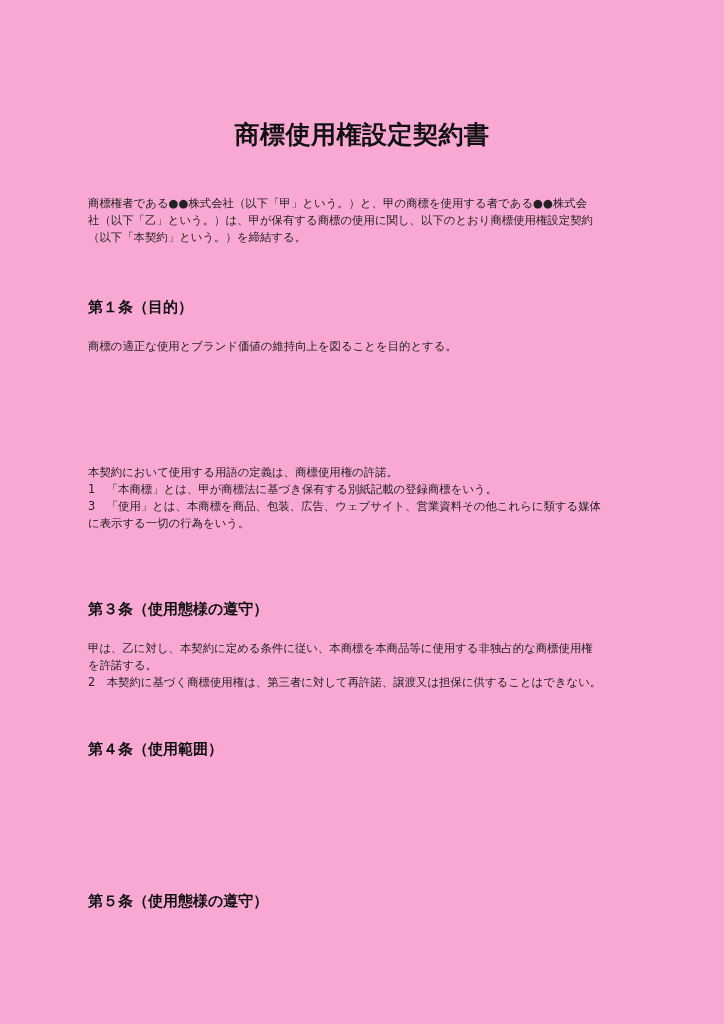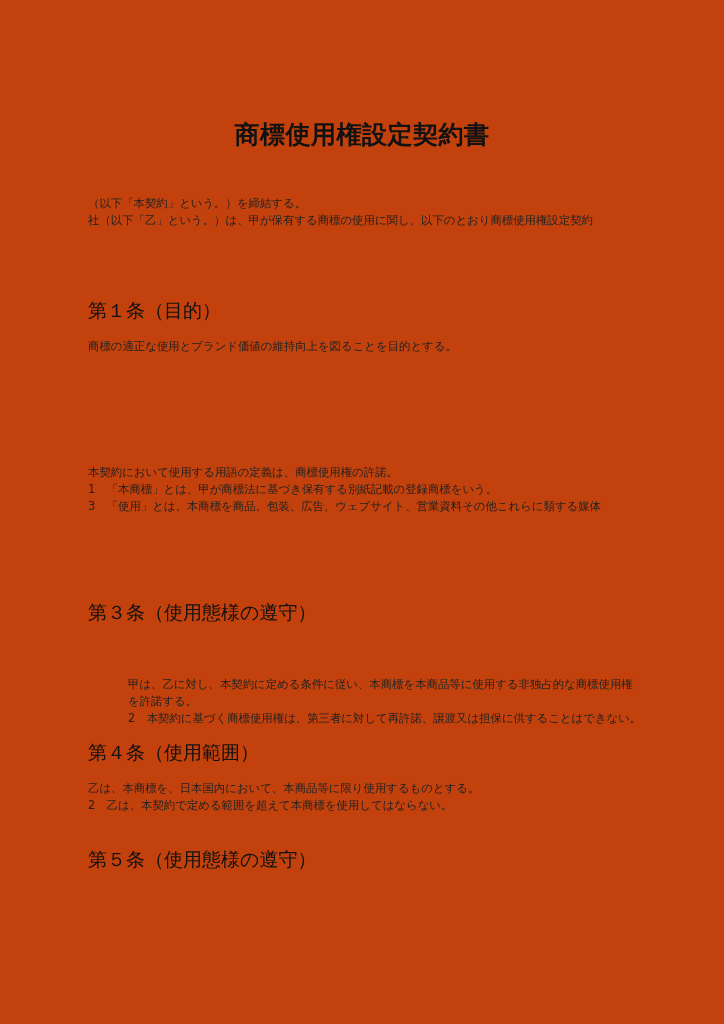--- a/index.html
+++ b/index.html
@@ -1,65 +1,63 @@
 <!DOCTYPE html>
 <html><head>
 <meta charset="utf-8">
 <style>
   html, body { margin: 0; padding: 0; background: #ffffff; }
   body {
     width: 724px; height: 1024px; position: relative; overflow: hidden;
     font-family: "DejaVu Sans", "Liberation Sans", sans-serif;
     color: #111111;
   }
-  .page { position: absolute; left: 0; top: 0; width: 724px; height: 1024px; background: #c2410c; }
+  .page { position: absolute; left: 0; top: 0; width: 724px; height: 1024px; background: #f9a8d4; }
   .title {
     position: absolute; left: 0; top: 118px; width: 724px; text-align: center;
     font-size: 25px; font-weight: bold; letter-spacing: 0.5px; color: #111;
   }
   .para {
     position: absolute; left: 88px; width: 560px;
     font-size: 11.4px; line-height: 17px; color: #222; white-space: nowrap;
   }
   .para .line { display: block; height: 17px; }
   .heading {
-    position: absolute; left: 88px; font-size: 19px; font-weight: normal; color: #111; white-space: nowrap;
+    position: absolute; left: 88px; font-size: 15px; font-weight: bold; color: #111; white-space: nowrap;
   }
 </style>
 </head>
 <body>
 
 <div class="page">
 
   <div class="title">商標使用権設定契約書</div>
 
   <div class="para" style="top:195px;">
+    <span class="line">商標権者である●●株式会社（以下「甲」という。）と、甲の商標を使用する者である●●株式会</span>
+    <span class="line">社（以下「乙」という。）は、甲が保有する商標の使用に関し、以下のとおり商標使用権設定契約</span>
     <span class="line">（以下「本契約」という。）を締結する。</span>
-    <span class="line">社（以下「乙」という。）は、甲が保有する商標の使用に関し、以下のとおり商標使用権設定契約</span>
   </div>
 
   <div class="heading" style="top:298px;">第１条（目的）</div>
   <div class="para" style="top:338px;">
     <span class="line">商標の適正な使用とブランド価値の維持向上を図ることを目的とする。</span>
   </div>
 
   <div class="para" style="top:464px;">
     <span class="line">本契約において使用する用語の定義は、商標使用権の許諾。</span>
     <span class="line">1　「本商標」とは、甲が商標法に基づき保有する別紙記載の登録商標をいう。</span>
     <span class="line">3　「使用」とは、本商標を商品、包装、広告、ウェブサイト、営業資料その他これらに類する媒体</span>
+    <span class="line">に表示する一切の行為をいう。</span>
   </div>
 
   <div class="heading" style="top:600px;">第３条（使用態様の遵守）</div>
-  <div class="para" style="top:676px;margin-left:40px;">
+  <div class="para" style="top:640px;">
     <span class="line">甲は、乙に対し、本契約に定める条件に従い、本商標を本商品等に使用する非独占的な商標使用権</span>
     <span class="line">を許諾する。</span>
     <span class="line">2　本契約に基づく商標使用権は、第三者に対して再許諾、譲渡又は担保に供することはできない。</span>
   </div>
 
   <div class="heading" style="top:740px;">第４条（使用範囲）</div>
-  <div class="para" style="top:780px;">
-    <span class="line">乙は、本商標を、日本国内において、本商品等に限り使用するものとする。</span>
-    <span class="line">2　乙は、本契約で定める範囲を超えて本商標を使用してはならない。</span>
-  </div>
 
-  <div class="heading" style="top:847px;">第５条（使用態様の遵守）</div>
+  <div class="heading" style="top:892px;">第５条（使用態様の遵守）</div>
 
 </div>
 
 </body></html>

